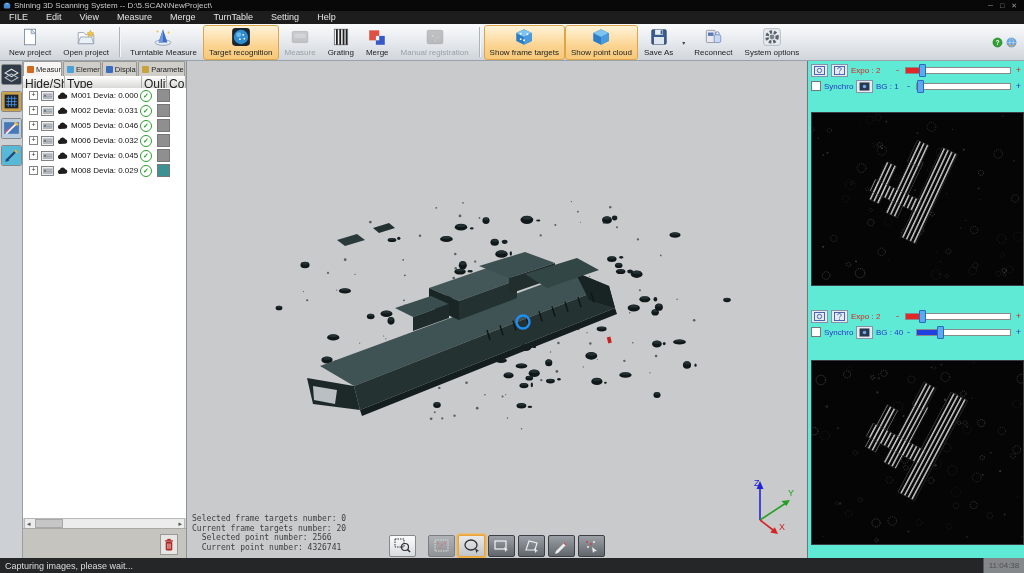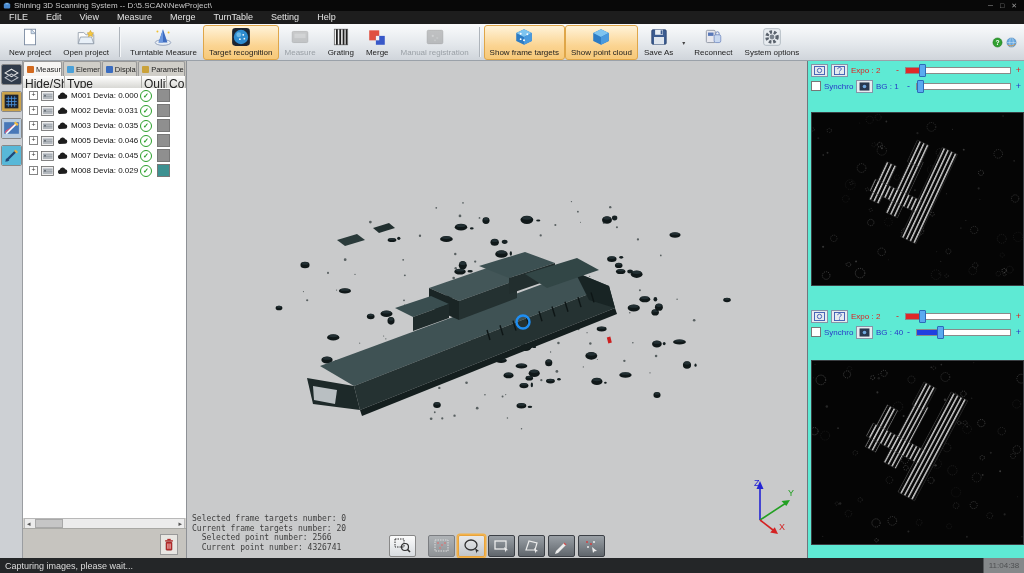--- a/index.html
+++ b/index.html
@@ -410,40 +410,40 @@
             <rect x="2" y="2" width="9.5" height="6" fill="#c8ccd2"></rect>
             <path d="M2 3.8h9.5M2 5.4h9.5M2 7h9.5" stroke="#8a9098" stroke-width=".7"></path>
             <circle cx="4" cy="4.8" r="1" fill="#606870"></circle>
           </svg>
         </span>
     <span class="cloud-ic">
           <svg viewBox="0 0 12 9">
             <path d="M2.4 8.2a2.3 2.3 0 01.6-4.4A3.1 3.1 0 019 3.2a2.1 2.1 0 01-.5 4.9z" fill="#1e1e1e"></path>
           </svg>
         </span>
-    <span class="tlabel">M003 Devia: 0.035</span>
+    <span class="tlabel">M005 Devia: 0.046</span>
     <span class="qcheck">✓</span>
     <span class="swatch" style="background:#8f8f8f"></span>
   </div>
       <div class="trow">
     <span class="expander">+</span>
     <span class="vis-ic">
           <svg viewBox="0 0 13 10">
             <rect x=".5" y=".5" width="12" height="9" fill="#eee" stroke="#666" stroke-width=".8"></rect>
             <rect x="2" y="2" width="9.5" height="6" fill="#c8ccd2"></rect>
             <path d="M2 3.8h9.5M2 5.4h9.5M2 7h9.5" stroke="#8a9098" stroke-width=".7"></path>
             <circle cx="4" cy="4.8" r="1" fill="#606870"></circle>
           </svg>
         </span>
     <span class="cloud-ic">
           <svg viewBox="0 0 12 9">
             <path d="M2.4 8.2a2.3 2.3 0 01.6-4.4A3.1 3.1 0 019 3.2a2.1 2.1 0 01-.5 4.9z" fill="#1e1e1e"></path>
           </svg>
         </span>
-    <span class="tlabel">M005 Devia: 0.046</span>
+    <span class="tlabel">M006 Devia: 0.032</span>
     <span class="qcheck">✓</span>
     <span class="swatch" style="background:#8f8f8f"></span>
   </div>
       <div class="trow">
     <span class="expander">+</span>
     <span class="vis-ic">
           <svg viewBox="0 0 13 10">
             <rect x=".5" y=".5" width="12" height="9" fill="#eee" stroke="#666" stroke-width=".8"></rect>
             <rect x="2" y="2" width="9.5" height="6" fill="#c8ccd2"></rect>
             <path d="M2 3.8h9.5M2 5.4h9.5M2 7h9.5" stroke="#8a9098" stroke-width=".7"></path>

